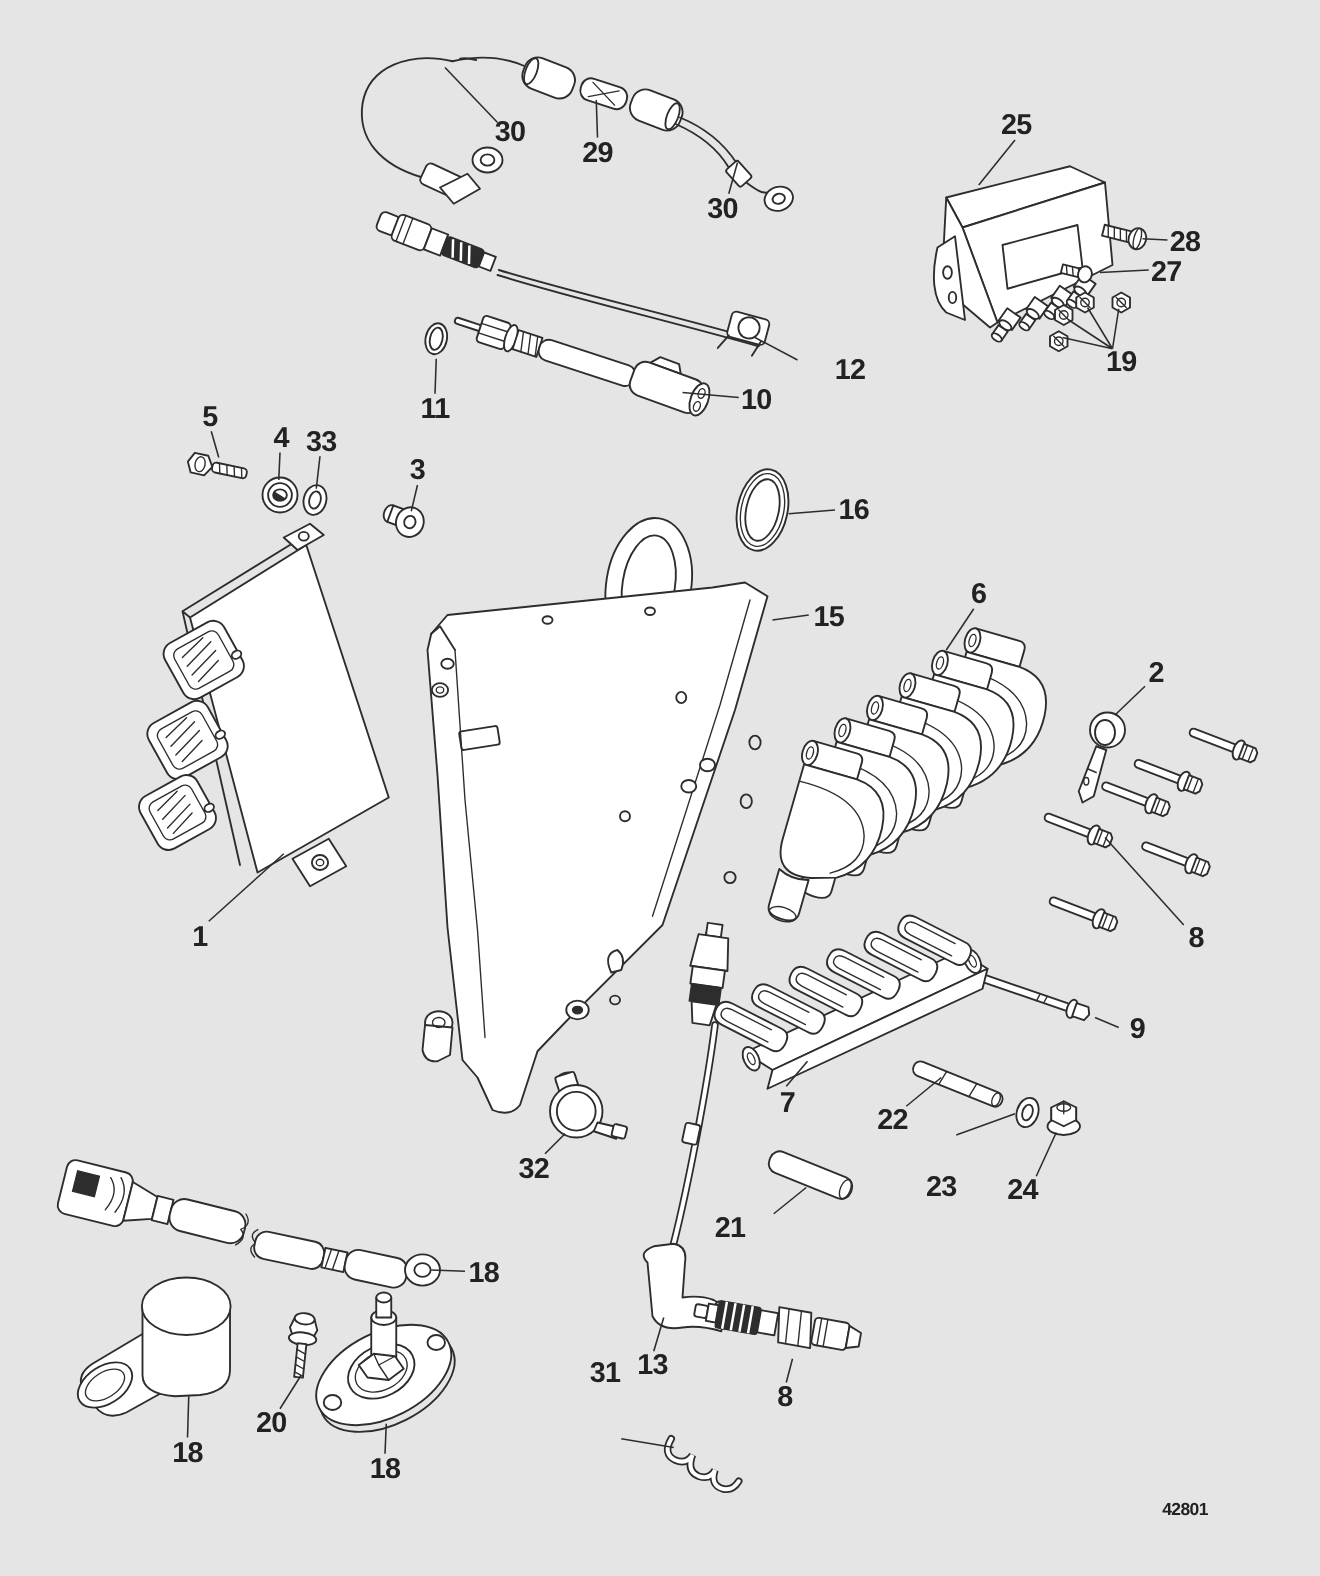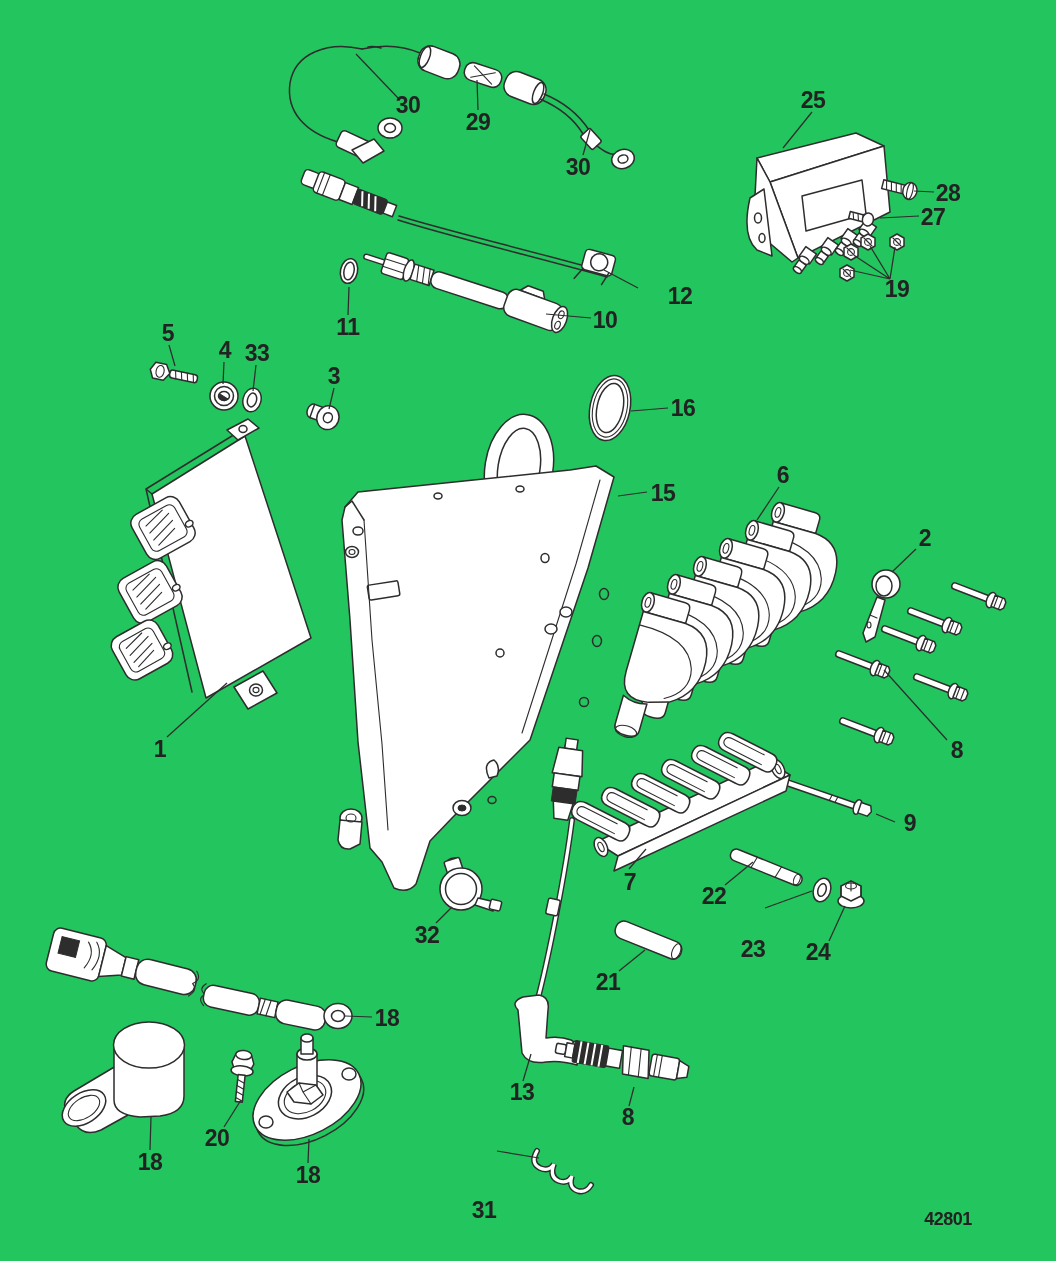--- a/index.html
+++ b/index.html
@@ -1,21 +1,21 @@
 <!DOCTYPE html>
 <html><head>
 <meta charset="utf-8">
 <style>
   html,body{margin:0;padding:0;background:#fff;}
-  #stage{position:relative;width:1056px;height:1261px;background:#22c55e;overflow:hidden;
+  #stage{position:relative;width:1056px;height:1261px;background:#e5e5e5;overflow:hidden;
          font-family:"Liberation Sans",sans-serif;}
   #art{position:absolute;left:0;top:0;}
   .co{position:absolute;transform:translate(-50%,-50%);font-weight:bold;font-size:23px;
       color:#222;letter-spacing:-0.5px;white-space:nowrap;user-select:none;}
-  .dn{font-size:18px;margin-top:12px;}
+  .dn{font-size:14px;}
   
   .ln{fill:none;stroke:#2d2d2d;stroke-width:1.5;stroke-linecap:round;stroke-linejoin:round;}
   .thin{stroke-width:1.1;}
   .fw{fill:#ffffff;stroke:#2d2d2d;stroke-width:1.5;stroke-linejoin:round;}
   .fd{fill:#2d2d2d;stroke:#2d2d2d;stroke-width:1;}
   .ldr{fill:none;stroke:#2d2d2d;stroke-width:1.25;}
   .tube{fill:none;stroke:#2d2d2d;stroke-width:6;stroke-linecap:round;}
   .tubew{fill:none;stroke:#fff;stroke-width:3.2;stroke-linecap:round;}
   .wht{stroke:#fff;stroke-width:2;fill:none;}
 </style>
@@ -564,24 +564,24 @@
   <div class="co" style="left:663px;top:493px">15</div>
   <div class="co" style="left:783px;top:475px">6</div>
   <div class="co" style="left:925px;top:538px">2</div>
   <div class="co" style="left:160px;top:749px">1</div>
   <div class="co" style="left:957px;top:750px">8</div>
   <div class="co" style="left:630px;top:882px">7</div>
   <div class="co" style="left:910px;top:823px">9</div>
   <div class="co" style="left:714px;top:896px">22</div>
   <div class="co" style="left:753px;top:949px">23</div>
   <div class="co" style="left:818px;top:952px">24</div>
-  <div class="co" style="left:608px;top:982px">21</div>
+  <div class="co" style="left:584px;top:982px">21</div>
   <div class="co" style="left:427px;top:935px">32</div>
   <div class="co" style="left:522px;top:1092px">13</div>
   <div class="co" style="left:628px;top:1117px">8</div>
-  <div class="co" style="left:484px;top:1210px">31</div>
+  <div class="co" style="left:484px;top:1098px">31</div>
   <div class="co" style="left:387px;top:1018px">18</div>
   <div class="co" style="left:150px;top:1162px">18</div>
   <div class="co" style="left:217px;top:1138px">20</div>
   <div class="co" style="left:308px;top:1175px">18</div>
 
   <div class="co dn" style="left:948px;top:1207px">42801</div>
 </div>
 
 </body></html>

